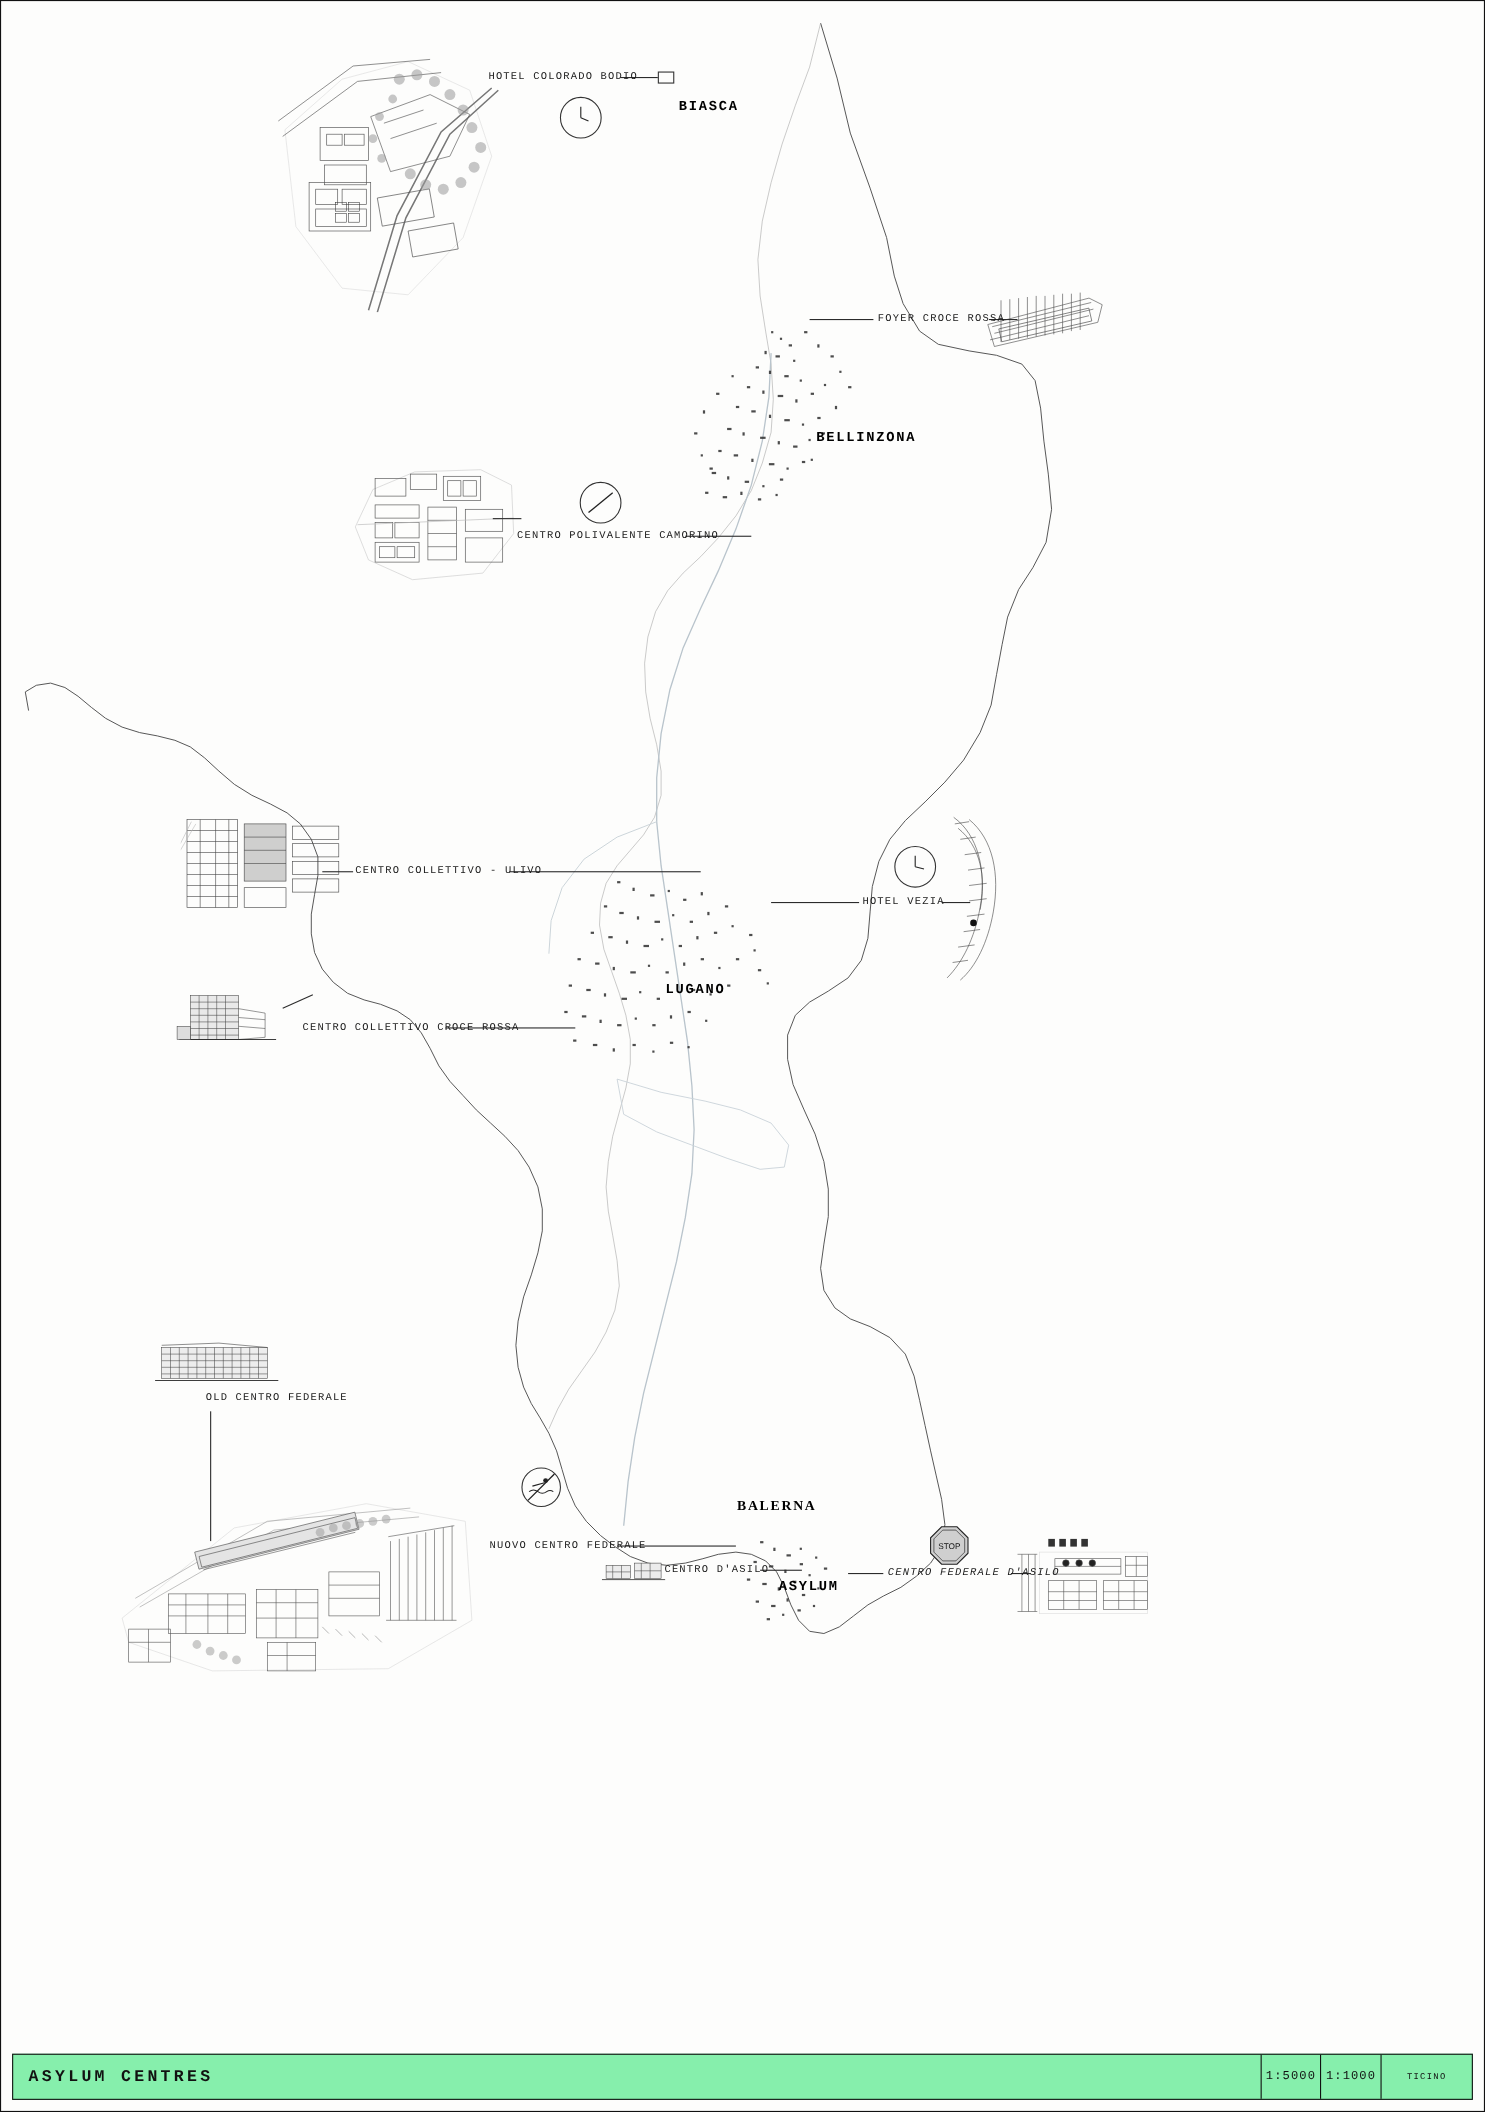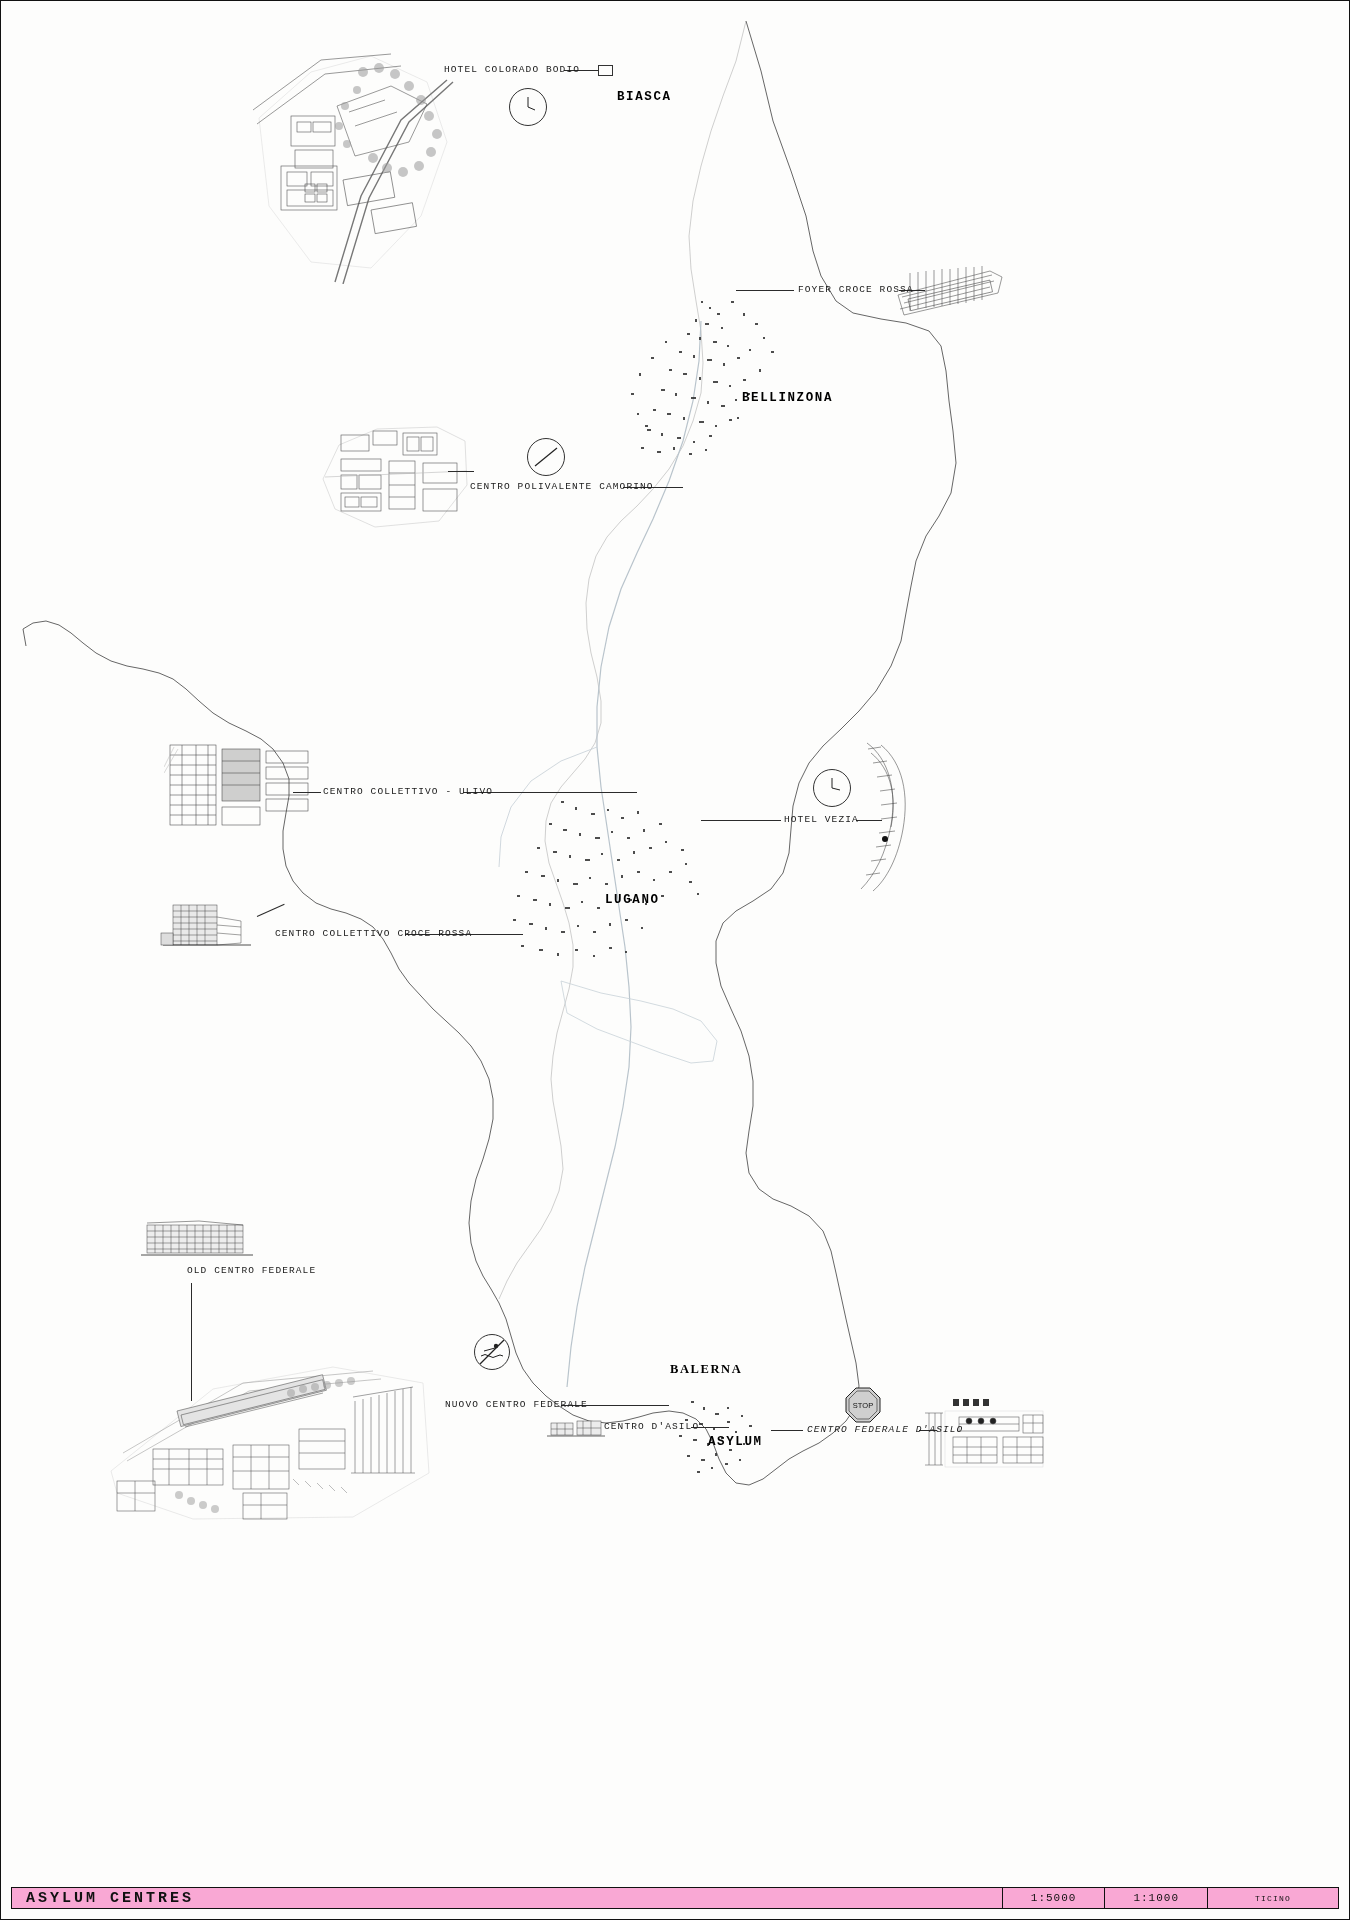--- a/index.html
+++ b/index.html
@@ -78,44 +78,44 @@
     border: 1px solid #333;
     background: transparent;
   }
 
   
   #titlebar {
     position: absolute;
     left: 10px;
     right: 10px;
     bottom: 10px;
-    height: 22px;
+    height: 42px;
     border: 1.3px solid #111;
-    background: #f9a8d4;
+    background: #86efac;
     display: flex;
     align-items: stretch;
     box-sizing: border-box;
   }
   #title-main {
     flex: 1 1 auto;
     display: flex;
     align-items: center;
     padding-left: 14px;
     font-size: 15px;
     font-weight: bold;
     letter-spacing: 3px;
   }
   .title-cell {
     border-left: 1.3px solid #111;
     display: flex;
     align-items: center;
     justify-content: center;
     font-size: 11px;
     letter-spacing: 1px;
-    padding: 0 28px;
+    padding: 0 4px;
   }
   .title-cell.small {
     font-size: 8px;
     letter-spacing: 1.2px;
     min-width: 74px;
   }
 </style>
 </head>
 <body>
 

